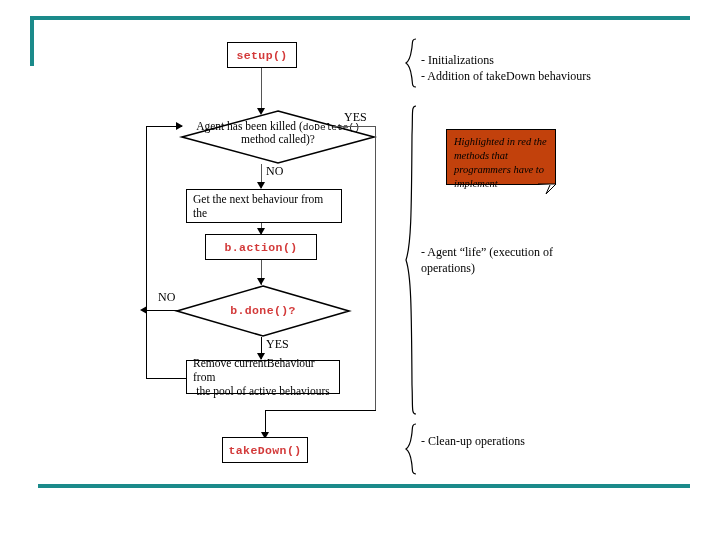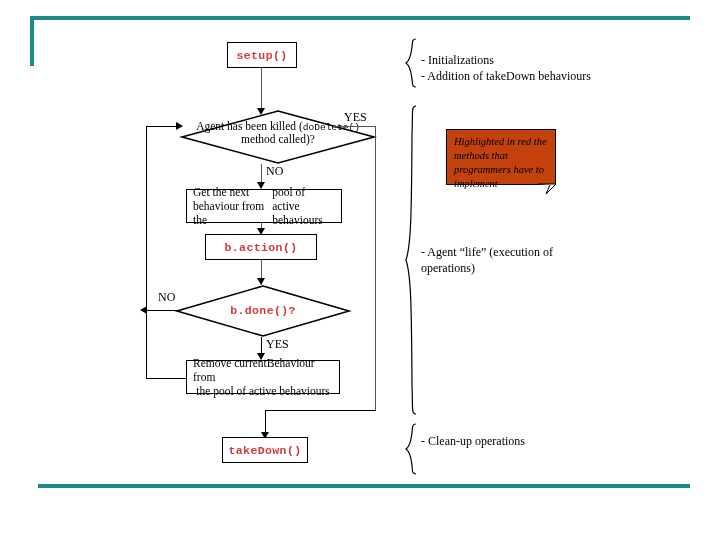--- a/index.html
+++ b/index.html
@@ -114,21 +114,20 @@
   <div class="edge h dark" style="left:265px;top:410px;width:111px;"></div>
   <div class="edge v dark" style="left:265px;top:410px;height:24px;"></div>
   <div class="arrow down" style="left:261px;top:432px;"></div>
 
   <div class="edge-label" style="left:266px;top:164px;">NO</div>
   <div class="edge v" style="left:261px;top:164px;height:24px;"></div>
   <div class="arrow down" style="left:257px;top:182px;"></div>
 
   <div class="node text" style="left:186px;top:189px;width:156px;height:34px;flex-direction:row;justify-content:center;">
     <span>Get the next behaviour from the</span>
-    <span>pool of active behaviours</span>
   </div>
 
   <div class="edge v" style="left:261px;top:223px;height:13px;"></div>
   <div class="arrow down" style="left:257px;top:228px;"></div>
 
   <div class="node code" style="left:205px;top:234px;width:112px;height:26px;">
     <span>b.action()</span>
   </div>
 
   <div class="edge v" style="left:261px;top:260px;height:25px;"></div>

